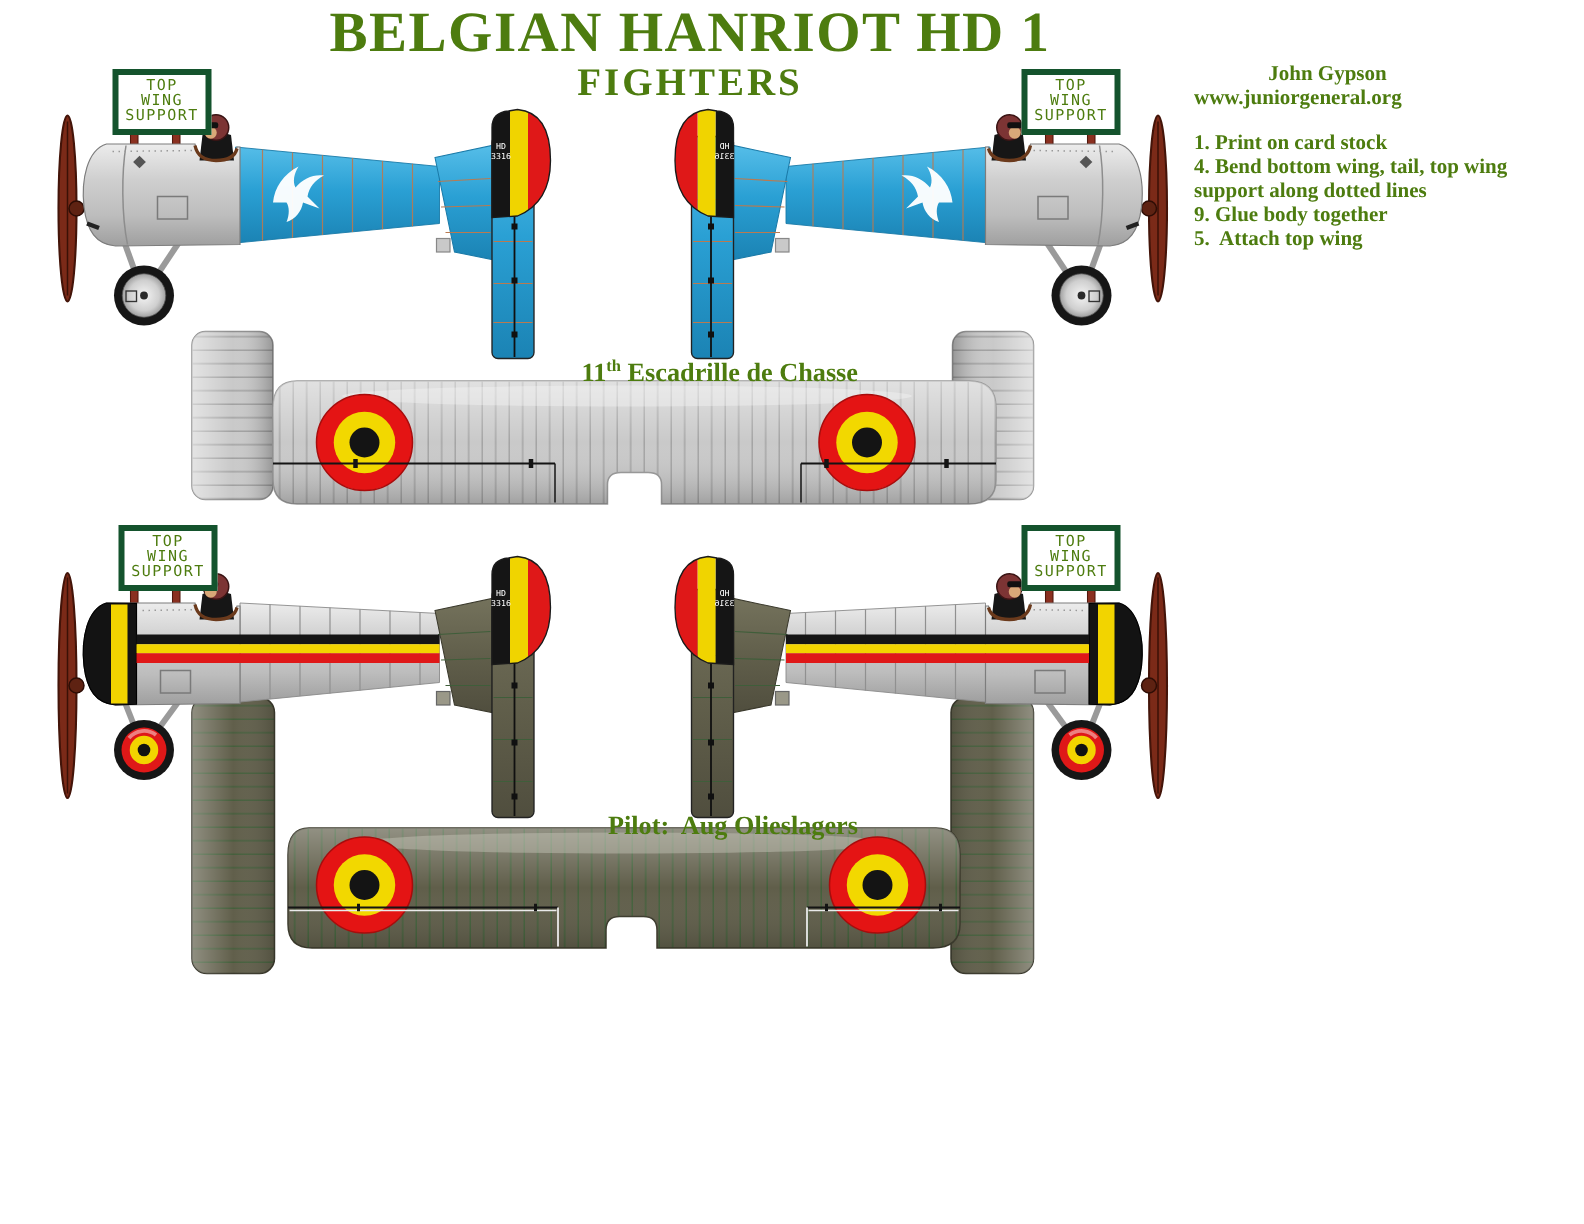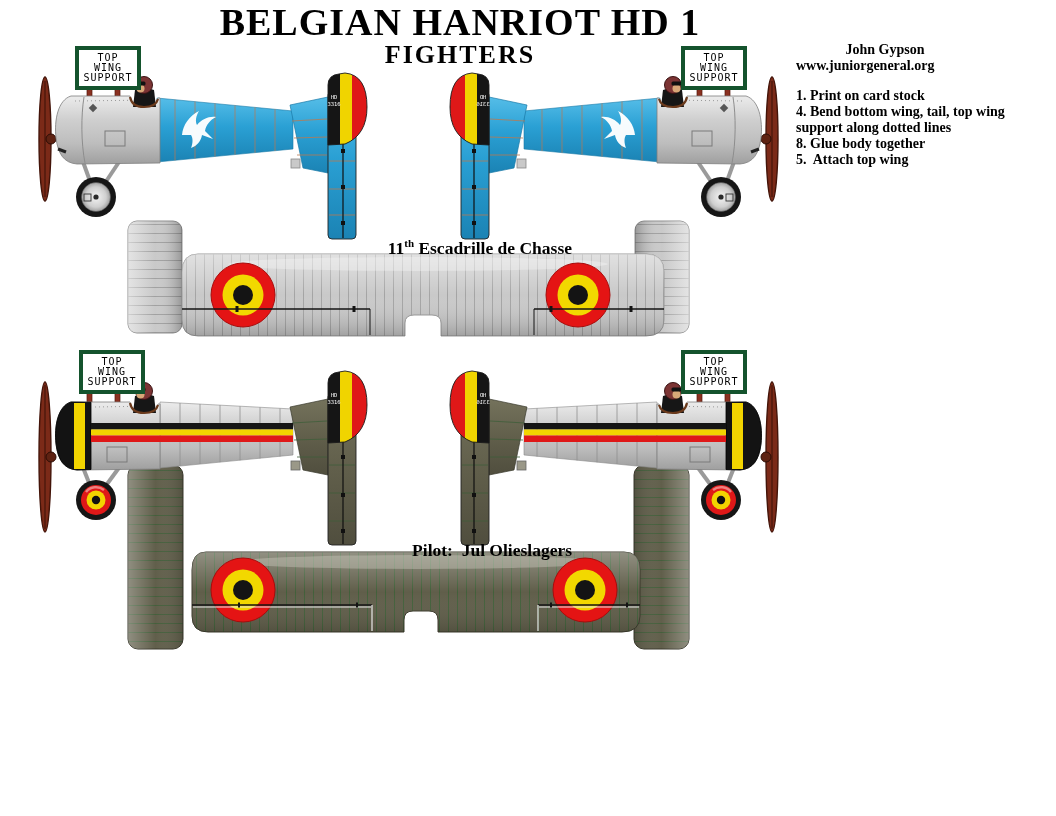--- a/index.html
+++ b/index.html
@@ -1,18 +1,18 @@
 <!DOCTYPE html>
 <html><head>
 <meta charset="utf-8">
 <style>
   html,body{margin:0;padding:0;background:#fff;}
   *{box-sizing:border-box;}
   #page{position:relative;width:1056px;height:816px;background:#ffffff;overflow:hidden;
-        font-family:"Liberation Serif",serif;color:#000000;}
+        font-family:"Liberation Serif",serif;color:#4d7c0f;}
   .abs{position:absolute;}
   .title-block{left:120px;top:2px;width:680px;text-align:center;}
   .title-main{font-size:38px;font-weight:bold;line-height:40px;letter-spacing:1px;}
   .title-sub{font-size:26px;font-weight:bold;line-height:26px;letter-spacing:2px;margin-top:0px;}
   .credits{left:796px;top:42px;width:220px;font-size:14px;font-weight:bold;line-height:16px;}
   .credit-author{width:178px;text-align:center;}
   .instr-list{margin-top:14px;}
   .instr{white-space:pre-wrap;}
   .support-sign{position:absolute;width:66px;border:4px solid #14532d;background:#fff;
         font-family:"DejaVu Sans Mono",monospace;font-size:10px;line-height:10px;
@@ -258,21 +258,21 @@
     <div class="title-main">BELGIAN HANRIOT HD 1</div>
     <div class="title-sub">FIGHTERS</div>
   </div>
 
   <div class="abs credits">
     <div class="credit-author">John Gypson</div>
     <div class="credit-site">www.juniorgeneral.org</div>
     <div class="instr-list">
       <div class="instr">1. Print on card stock</div>
       <div class="instr">4. Bend bottom wing, tail, top wing support along dotted lines</div>
-      <div class="instr">8. Glue body together</div>
+      <div class="instr">9. Glue body together</div>
       <div class="instr">5.  Attach top wing</div>
     </div>
   </div>
 
   <svg class="part" style="left:25px;top:45px;" width="345" height="295">
     <use href="#plane-blue"></use>
   </svg>
   <svg class="part" style="left:447px;top:45px;" width="345" height="295">
     <use href="#plane-blue" transform="translate(345,0) scale(-1,1)"></use>
   </svg>
@@ -339,16 +339,16 @@
   <div class="support-sign" style="left:681px;top:350px;">
     <div>TOP</div>
     <div>WING</div>
     <div>SUPPORT</div>
   </div>
 
   <div class="caption" style="left:252px;top:193px;">
     <div><span>11</span><sup>th</sup><span> Escadrille de Chasse</span></div>
   </div>
   <div class="caption" style="left:252px;top:495px;">
-    <div>Pilot:  Jul Olieslagers</div>
+    <div>Pilot:  Aug Olieslagers</div>
   </div>
 
 </div>
 
 </body></html>

